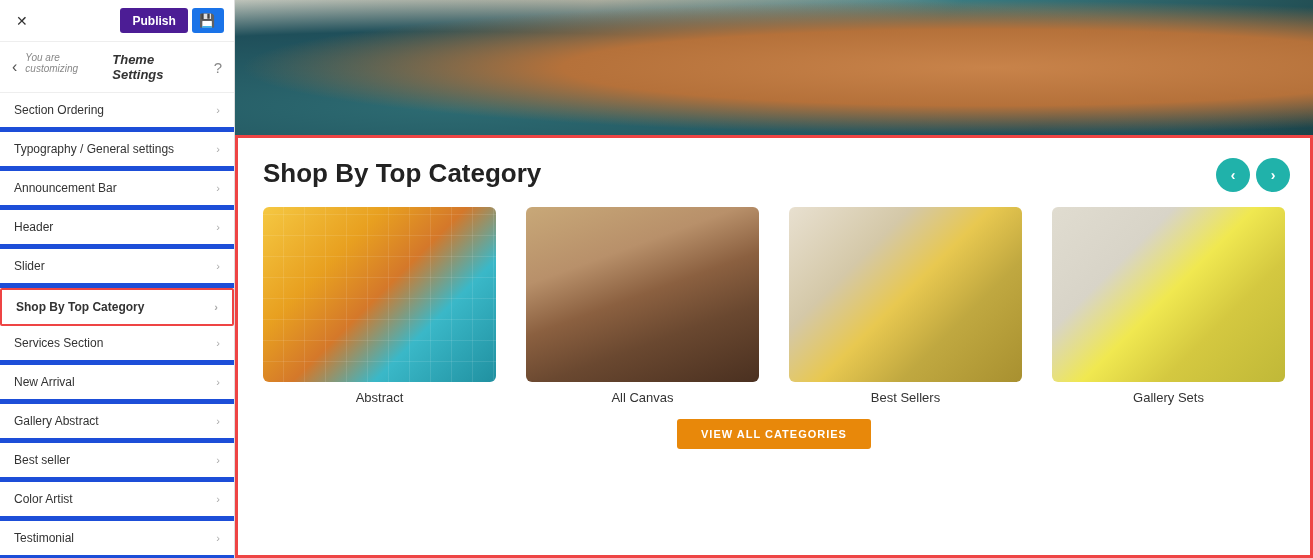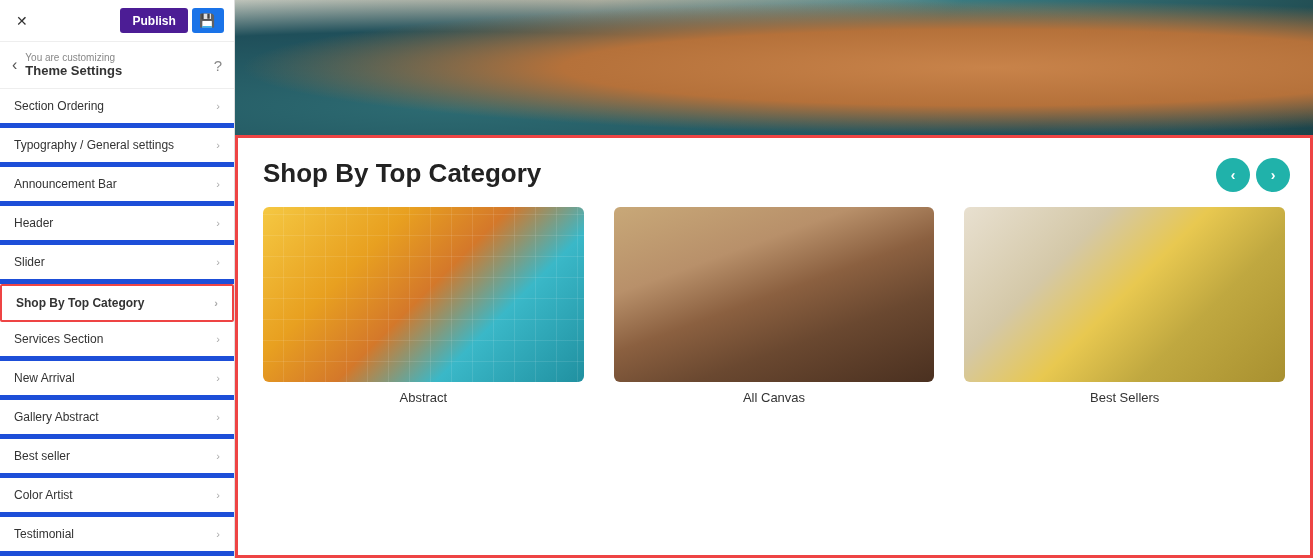--- a/index.html
+++ b/index.html
@@ -73,21 +73,22 @@
     .sidebar-back-btn {
       background: none;
       border: none;
       cursor: pointer;
       font-size: 16px;
       color: #555;
     }
 
     .sidebar-header-text {
       display: flex;
-      flex-direction: column;
+      flex-direction: row;
+      font-style: italic;
     }
 
     .sidebar-header-sub {
       font-size: 10px;
       color: #888;
     }
 
     .sidebar-header-title {
       font-size: 13px;
       font-weight: bold;
@@ -385,18 +386,23 @@
       <div class="category-card">
         <div class="category-image cat-allcanvas"></div>
         <span class="category-label">All Canvas</span>
       </div>
 
       <div class="category-card">
         <div class="category-image cat-bestsellers"></div>
         <span class="category-label">Best Sellers</span>
       </div>
 
-
-
-    </div>
-
+      <div class="category-card">
+        <div class="category-image cat-gallerysets"></div>
+        <span class="category-label">Gallery Sets</span>
+      </div>
+
+
+    </div>
+
+    <button class="view-all-btn">VIEW ALL CATEGORIES</button>
   </div>
 </div>
 
 </body></html>

